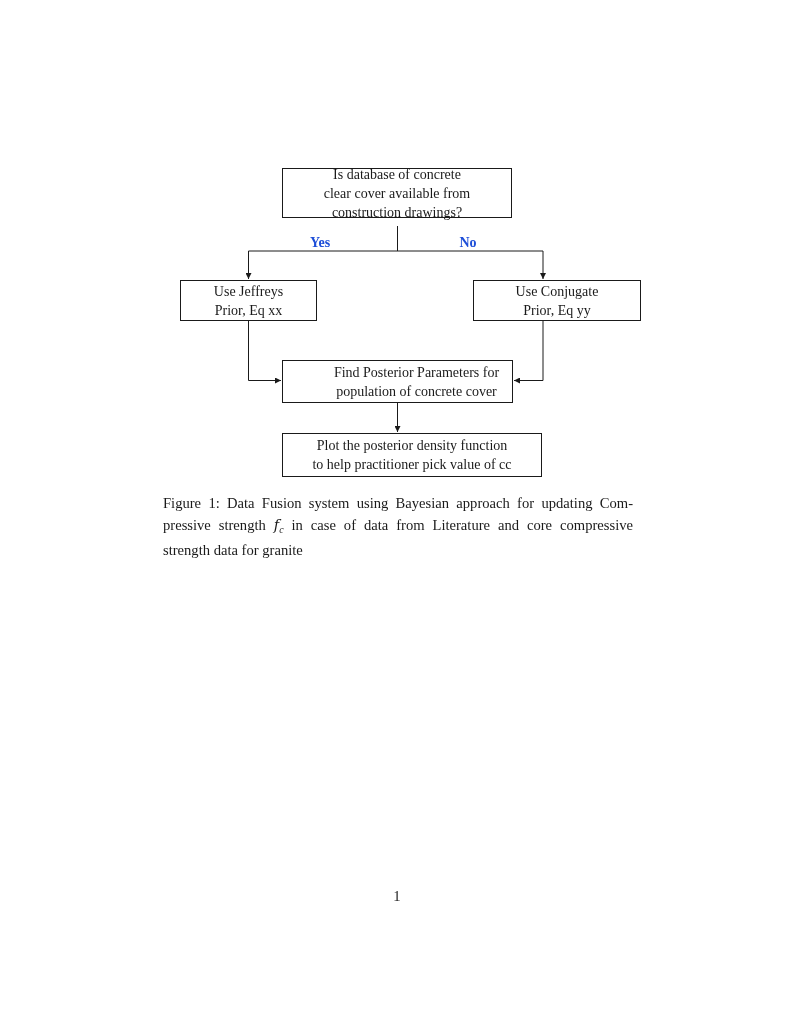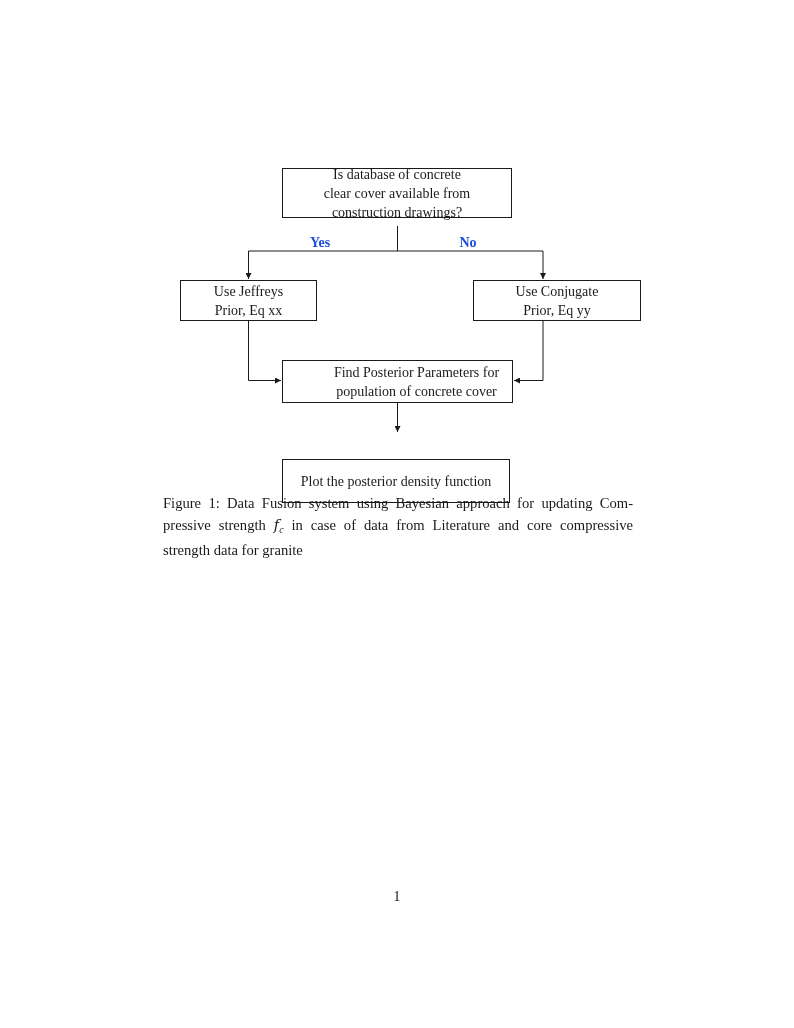--- a/index.html
+++ b/index.html
@@ -107,22 +107,23 @@
   <div class="flowbox" style="left:473px; top:280px; width:168px; height:41px;">
     <span>Use Conjugate</span>
     <span>Prior, Eq yy</span>
   </div>
 
   <div class="flowbox" style="left:282px; top:360px; width:231px; height:43px;padding-left:38px;">
     <span>Find Posterior Parameters for</span>
     <span>population of concrete cover</span>
   </div>
 
-  <div class="flowbox" style="left:282px; top:433px; width:228px; height:44px;margin-top:26px;">
+  <div class="flowbox" style="left:282px; top:433px; width:260px; height:44px;">
     <span>Plot the posterior density function</span>
+    <span>to help practitioner pick value of cc</span>
   </div>
 
   <div class="caption">
     <span class="cap-line just">Figure 1: Data Fusion system using Bayesian approach for updating Com-</span>
     <span class="cap-line just"><span>pressive strength </span><span class="math-f">f</span><span class="math-sub">c</span><span> in case of data from Literature and core compressive</span></span>
     <span class="cap-line">strength data for granite</span>
   </div>
 
   <div class="page-number">1</div>
 

